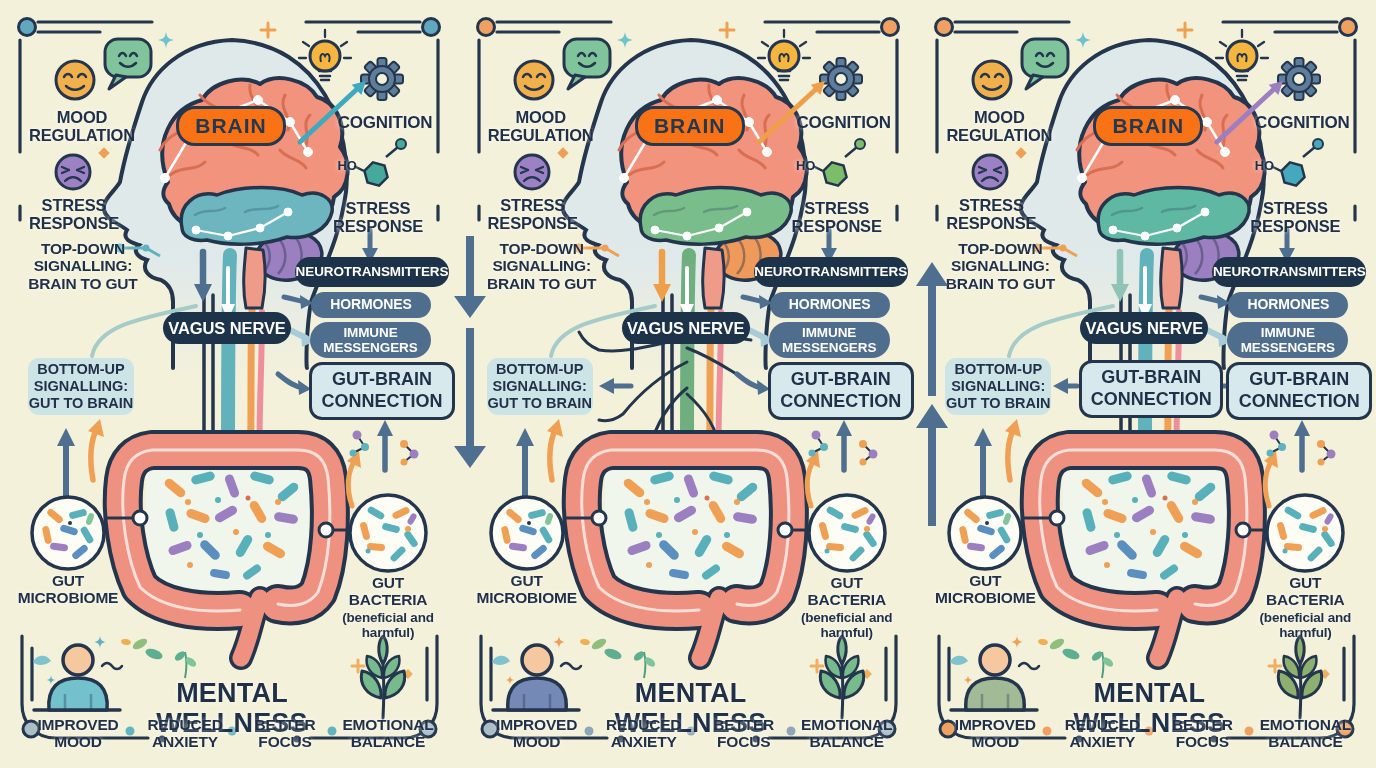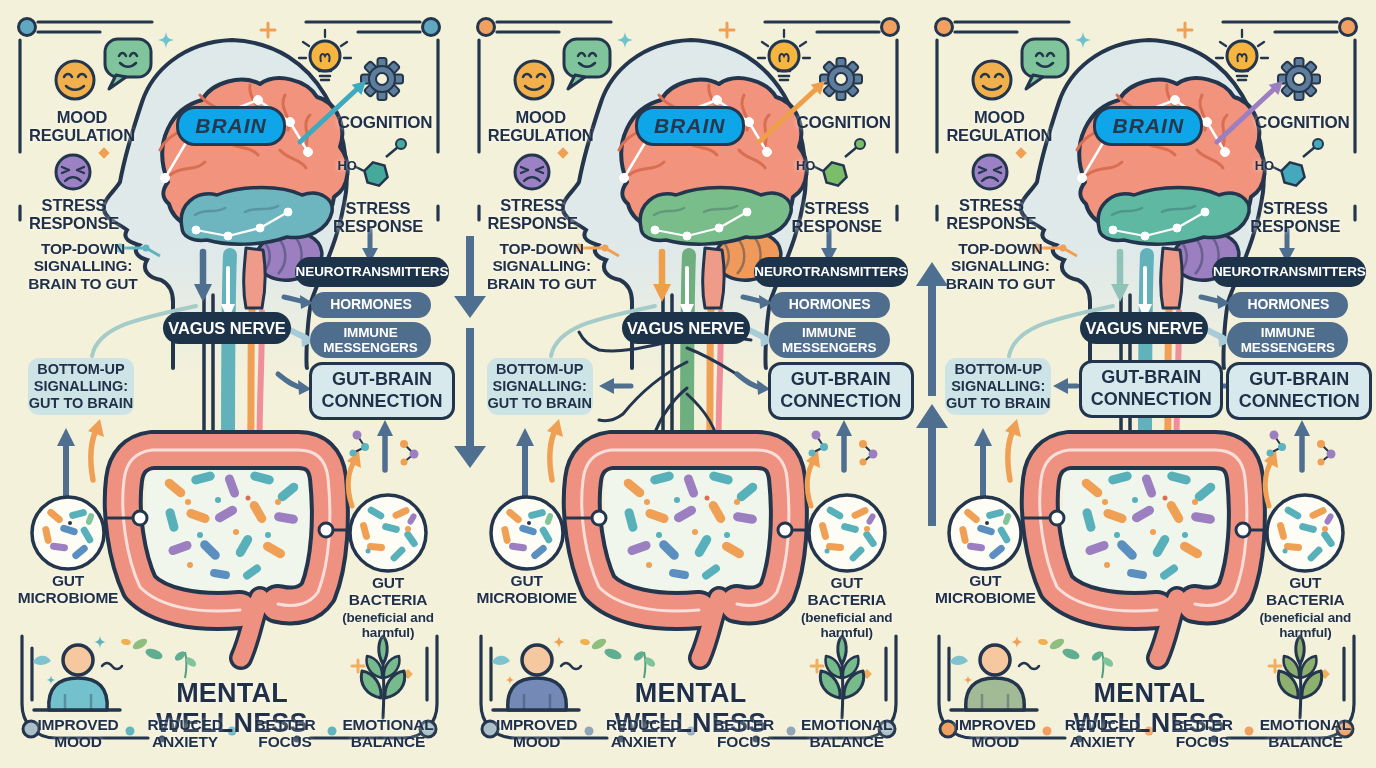--- a/index.html
+++ b/index.html
@@ -14,23 +14,23 @@
         align-items:center;justify-content:center;white-space:pre-line;line-height:1.12;
         letter-spacing:-0.1px;}
   .pill-dark{background:#1d3349;border-radius:16px;}
   .pill-slate{background:#4f6e8e;border-radius:14px;}
   .box-blue{position:absolute;background:#d7e9ec;border:3.5px solid #22354c;border-radius:13px;
         color:#1f3048;font-weight:800;display:flex;align-items:center;justify-content:center;
         white-space:pre-line;text-align:center;line-height:1.2;}
   .box-soft{position:absolute;background:#cde4e7;border-radius:11px;color:#1f3048;font-weight:800;
         display:flex;align-items:center;justify-content:center;white-space:pre-line;
         text-align:center;line-height:1.15;}
-  .brain-pill{position:absolute;background:#0ea5e9;border:3.5px solid #25384e;border-radius:19px;
+  .brain-pill{position:absolute;background:#f97316;border:3.5px solid #25384e;border-radius:19px;
         color:#25384e;font-weight:800;display:flex;align-items:center;justify-content:center;
-        letter-spacing:1px;font-style:italic;}
+        letter-spacing:1px;}
   .only-p2,.only-p3{display:none;}
   .panel.p2 .only-p2{display:inline;}
   .panel.p3 .only-p3{display:inline;}
   .panel.p3 .not-p3{display:none;}
   .center-gutbrain{display:none;}
   .panel.p3 .center-gutbrain{display:flex;}
 </style>
 </head>
 <body>
 

